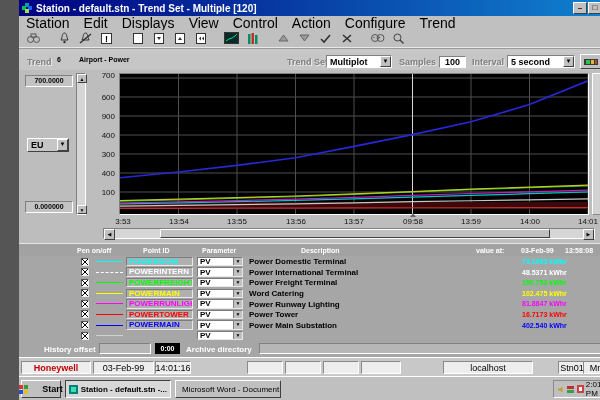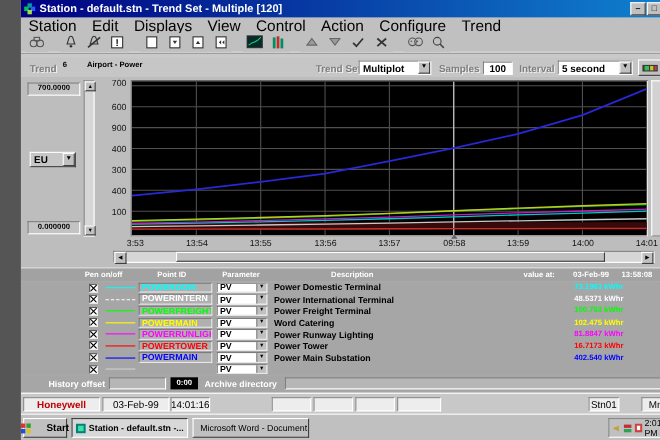--- a/index.html
+++ b/index.html
@@ -462,21 +462,22 @@
   </div>
 
   <div class="statusbar">
     <div class="scell" style="left:2px;width:70px;color:#c00000;font-weight:bold">Honeywell</div>
     <div class="scell" style="left:74px;width:61px">03-Feb-99</div>
     <div class="scell" style="left:136px;width:36px">14:01:16</div>
     <div class="scell" style="left:228px;width:36px"></div>
     <div class="scell" style="left:266px;width:36px"></div>
     <div class="scell" style="left:304px;width:36px"></div>
     <div class="scell" style="left:342px;width:40px"></div>
-    <div class="scell" style="left:516px;width:28px">Stn01</div>
+    <div class="scell" style="left:424px;width:90px">localhost</div>
+    <div class="scell" style="left:539px;width:28px">Stn01</div>
     <div class="scell" style="left:564px;width:34px">Mngr</div>
   </div>
 
   <div class="taskbar">
     <button class="startbtn raised">
       <span class="flag">
         <i style="background:#e03030"></i>
           <i style="background:#30a030"></i>
           <i style="background:#2050d0"></i>
           <i style="background:#e0c020"></i>

